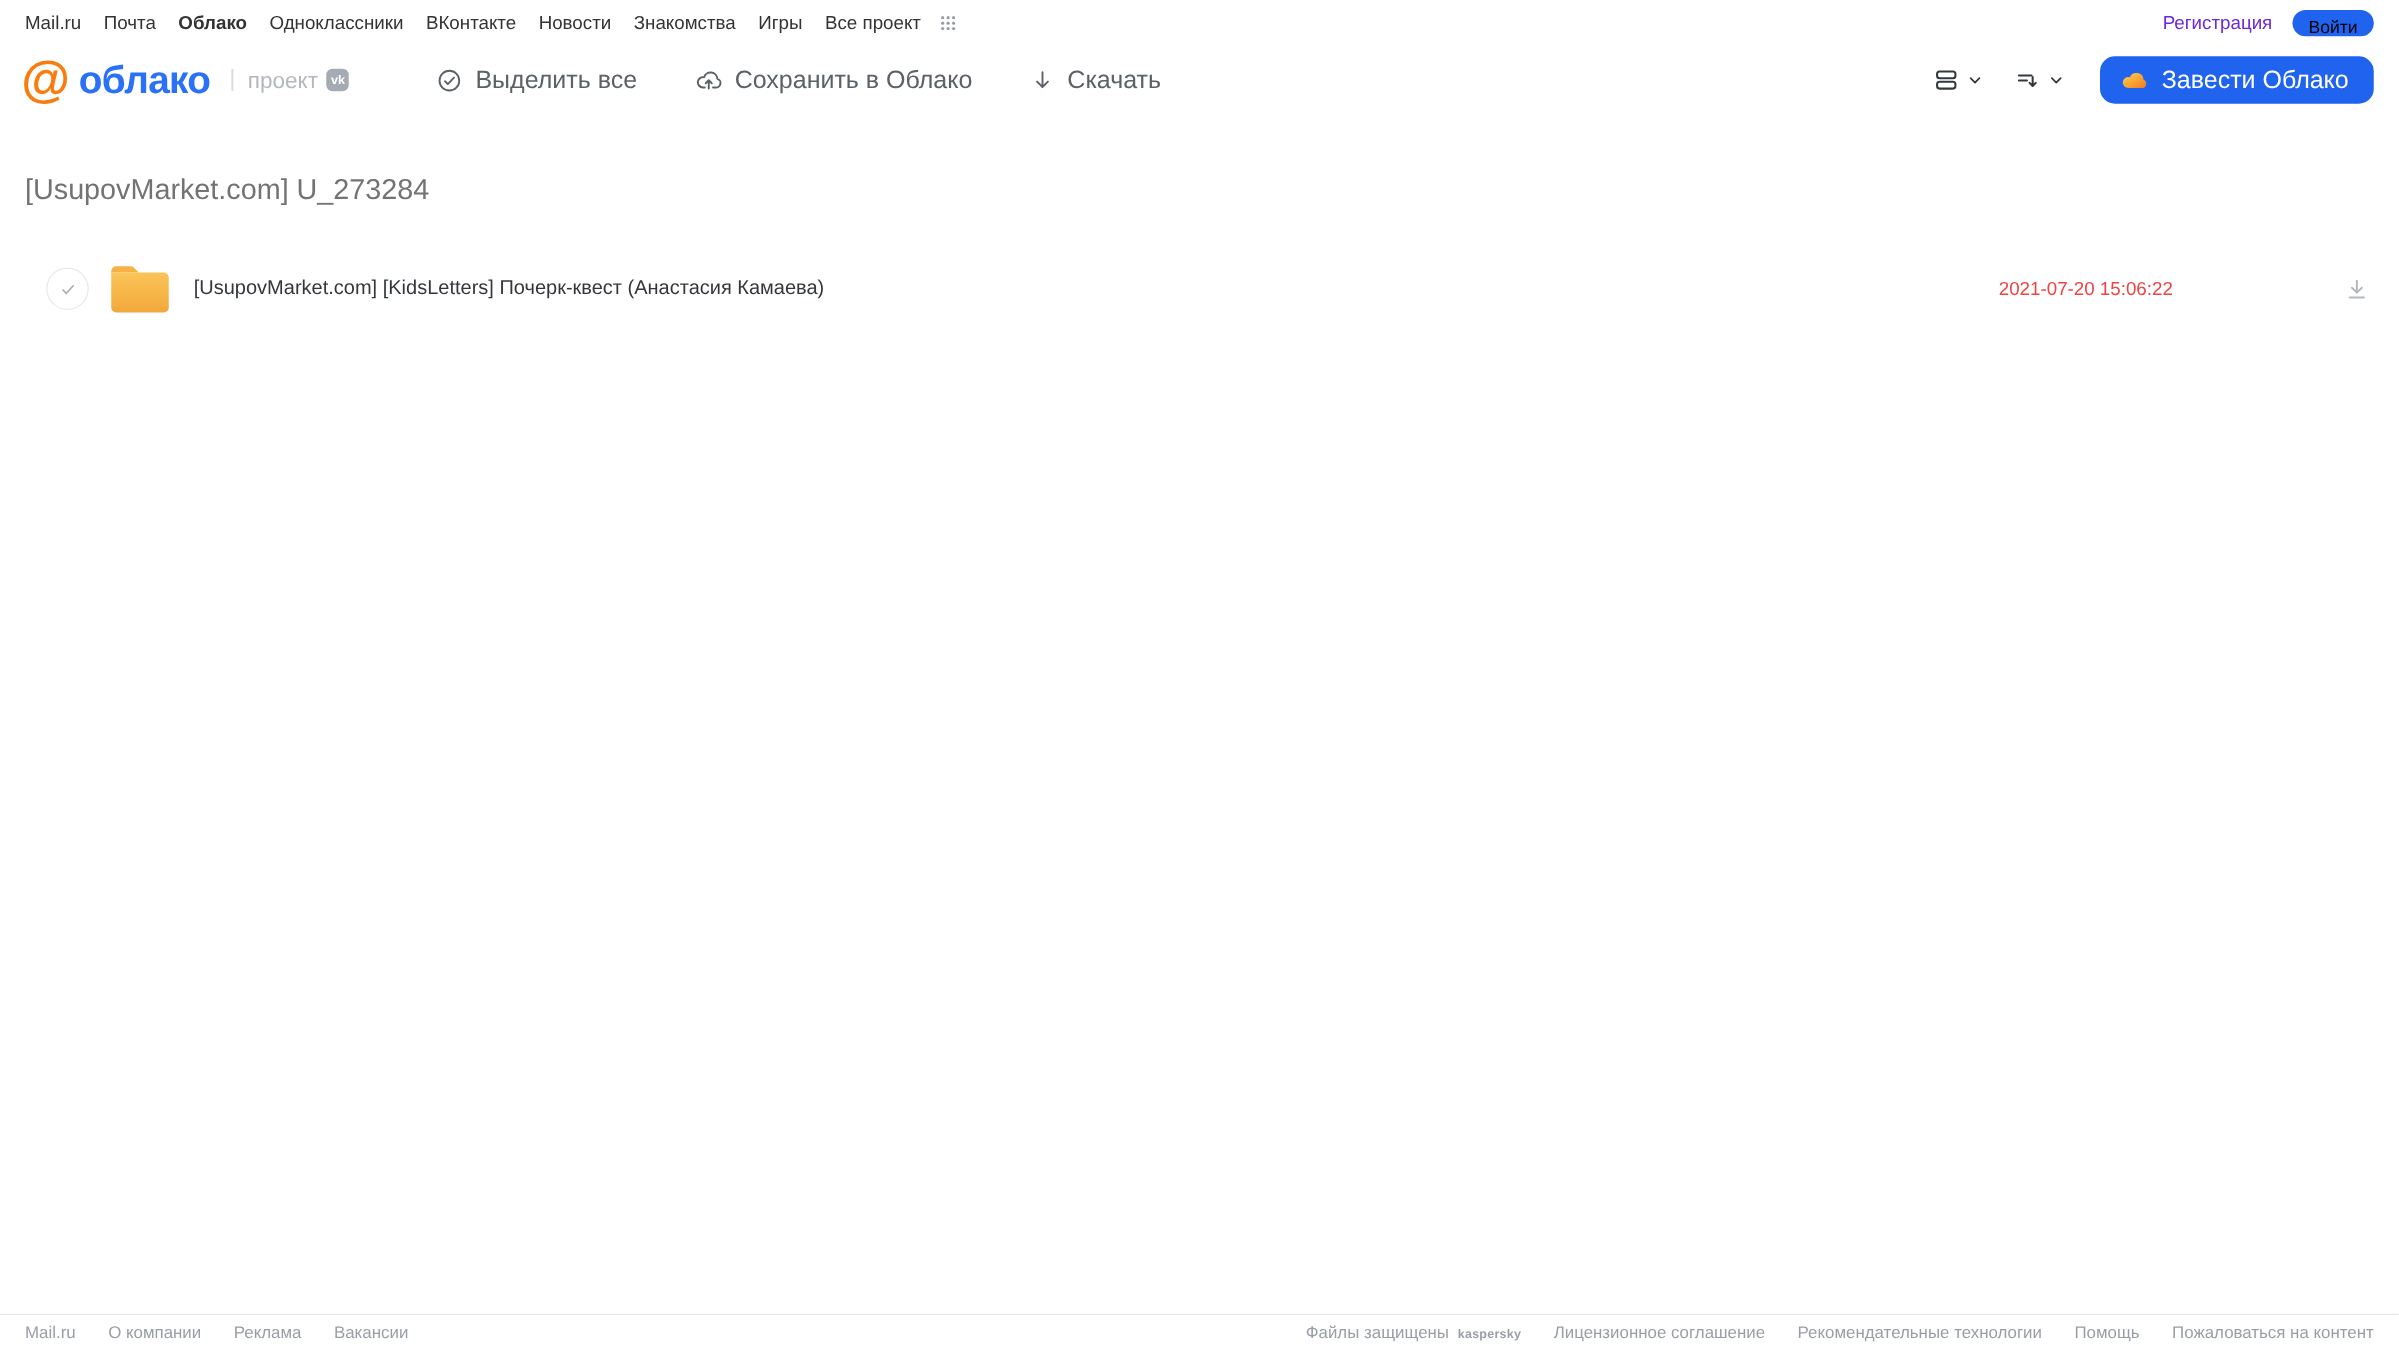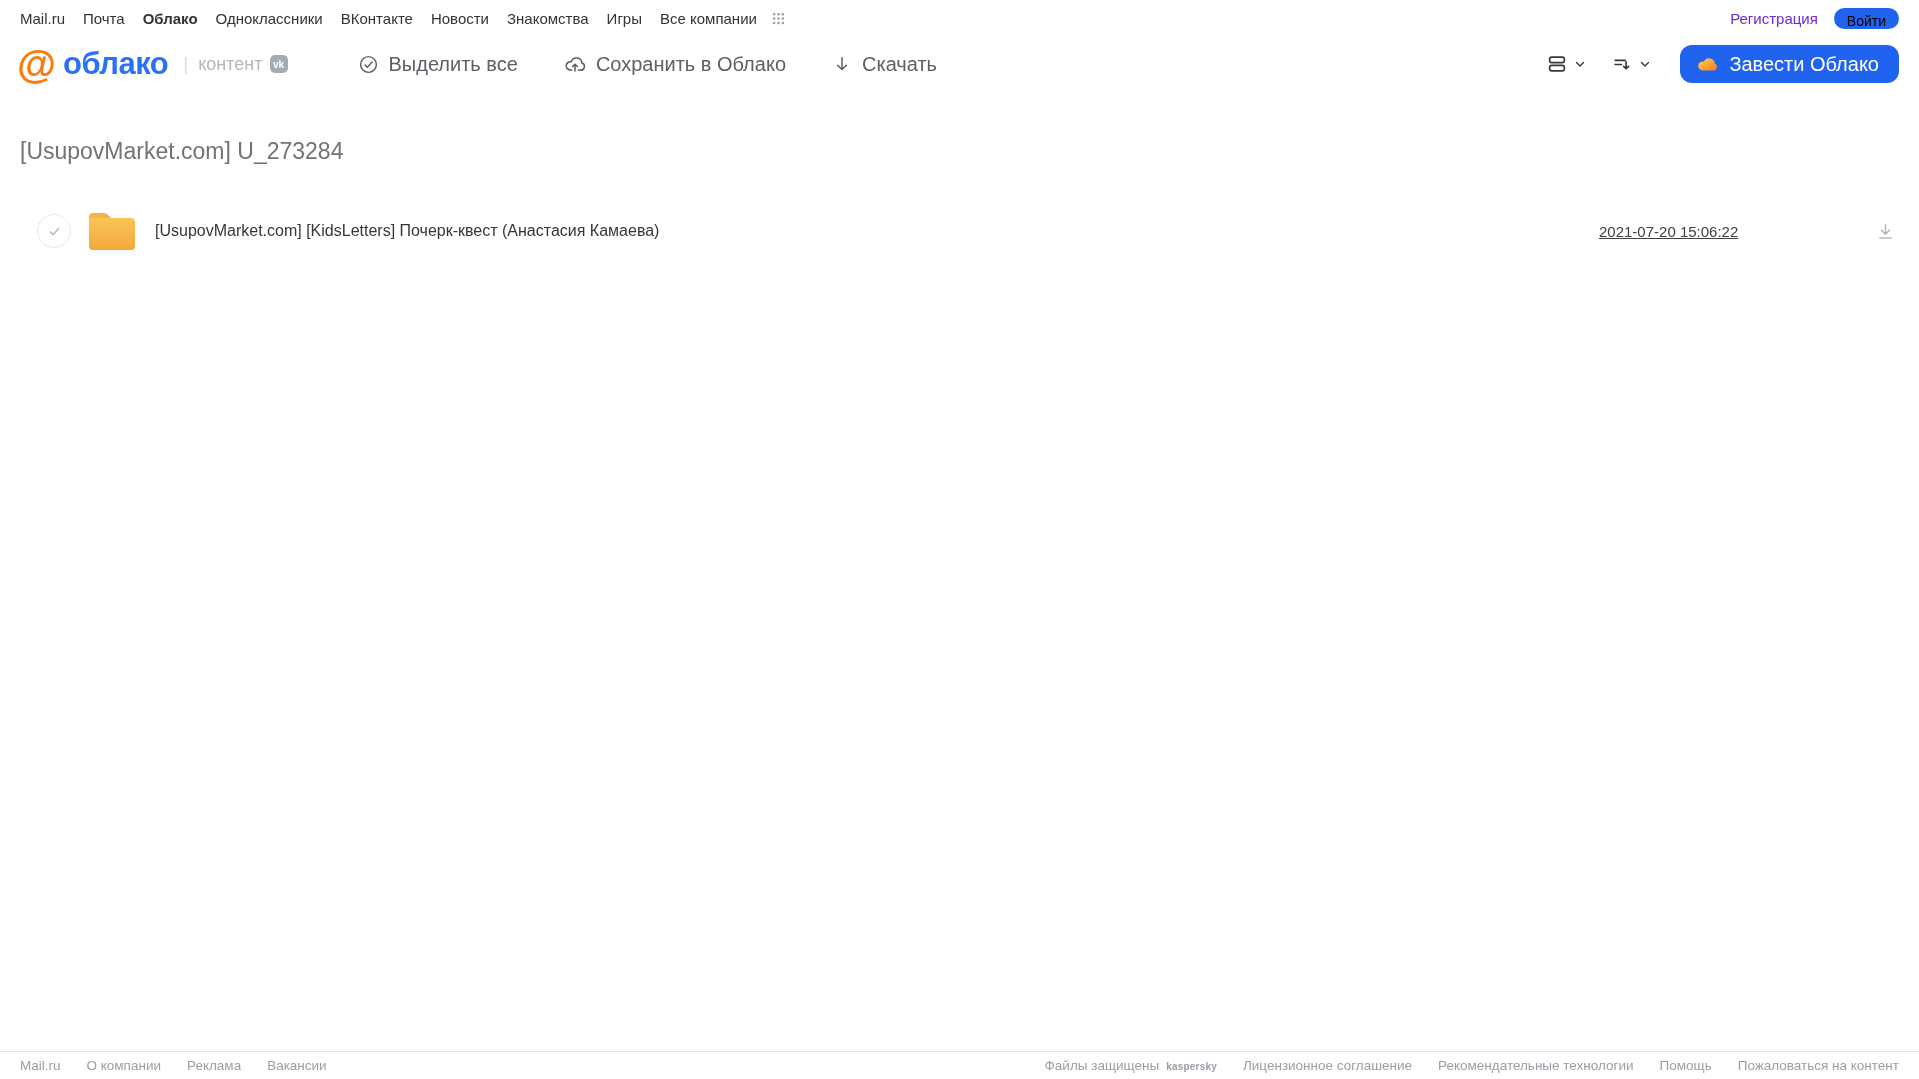--- a/index.html
+++ b/index.html
@@ -43,21 +43,21 @@
   
   .page-title { margin: 36px 0 0 20px; font-size: 23px; font-weight: 500; color: #737373; }
 
   .file-row { display: flex; align-items: center; margin-top: 42px; height: 48px; padding: 0 23px 0 37px; }
   .check-circle { width: 34px; height: 34px; border-radius: 50%; border: 1px solid #e7e9eb;
     display: flex; align-items: center; justify-content: center; flex: none; cursor: pointer; }
   .check-circle svg { stroke: #a9adb3; }
   .folder-icon { margin-left: 16px; flex: none; display: flex; cursor: pointer; }
   .file-name { margin-left: 18px; font-size: 16px; color: #33373c; flex: 1 1 auto;
     white-space: nowrap; overflow: hidden; text-overflow: ellipsis; }
-  .file-date { width: 276px; flex: none; color: #404040; font-size: 15px; text-decoration: underline; }
+  .file-date { width: 276px; flex: none; color: #ef4444; font-size: 15px; }
   .download-link { flex: none; display: flex; cursor: pointer; }
   .download-link svg { stroke: #b4b8be; }
 
   
   .footer { position: absolute; left: 0; right: 0; bottom: 0; height: 28px;
     border-top: 1px solid #e4e6e8; display: flex; align-items: center;
     padding: 0 20px; font-size: 13.5px; color: #999ea6; background: #fff; }
   .footer a { color: #999ea6; }
   .footer-left { display: flex; gap: 26px; }
   .footer-right { margin-left: auto; display: flex; align-items: center; gap: 26px; }
@@ -70,21 +70,21 @@
 <div class="topnav">
   <nav class="topnav-links">
     <a>Mail.ru</a>
     <a>Почта</a>
     <a class="active">Облако</a>
     <a>Одноклассники</a>
     <a>ВКонтакте</a>
     <a>Новости</a>
     <a>Знакомства</a>
     <a>Игры</a>
-    <a>Все компании</a>
+    <a>Все проект</a>
     <span class="grid-icon">
       <svg width="15" height="15" viewBox="0 0 24 24" fill="#969ca3">
         <circle cx="5" cy="5" r="2"></circle>
           <circle cx="12" cy="5" r="2"></circle>
           <circle cx="19" cy="5" r="2"></circle>
         <circle cx="5" cy="12" r="2"></circle>
           <circle cx="12" cy="12" r="2"></circle>
           <circle cx="19" cy="12" r="2"></circle>
         <circle cx="5" cy="19" r="2"></circle>
           <circle cx="12" cy="19" r="2"></circle>
@@ -96,21 +96,21 @@
     <a class="reg-link">Регистрация</a>
     <button class="login-btn">Войти</button>
   </div>
 </div>
 
 <header class="header">
   <div class="logo">
     <span class="logo-at">@</span>
     <span class="logo-brand">облако</span>
     <span class="logo-pipe">|</span>
-    <span class="logo-project">контент</span>
+    <span class="logo-project">проект</span>
     <span class="vk-badge">vk</span>
   </div>
 
   <div class="toolbar">
     <div class="toolbar-btn">
       <span style="display:flex">
         <svg width="21" height="21" viewBox="0 0 24 24" fill="none" stroke-width="1.7" stroke-linecap="round" stroke-linejoin="round">
           <circle cx="12" cy="12" r="9"></circle>
             <path d="M8 12.6l2.6 2.6 5.6-6"></path>
         </svg>

